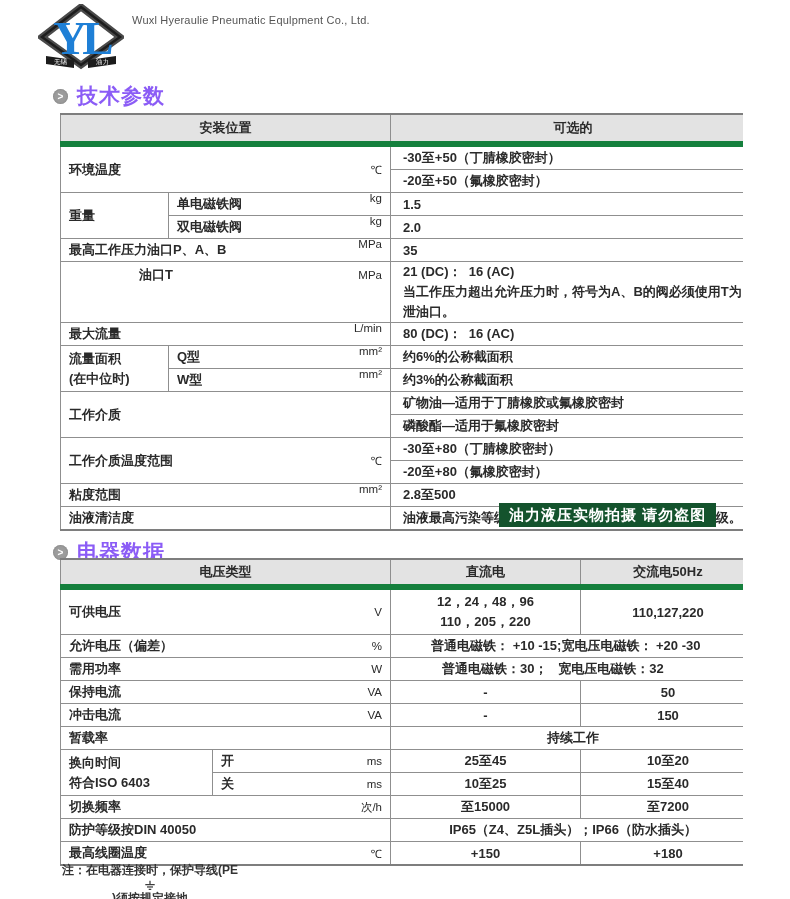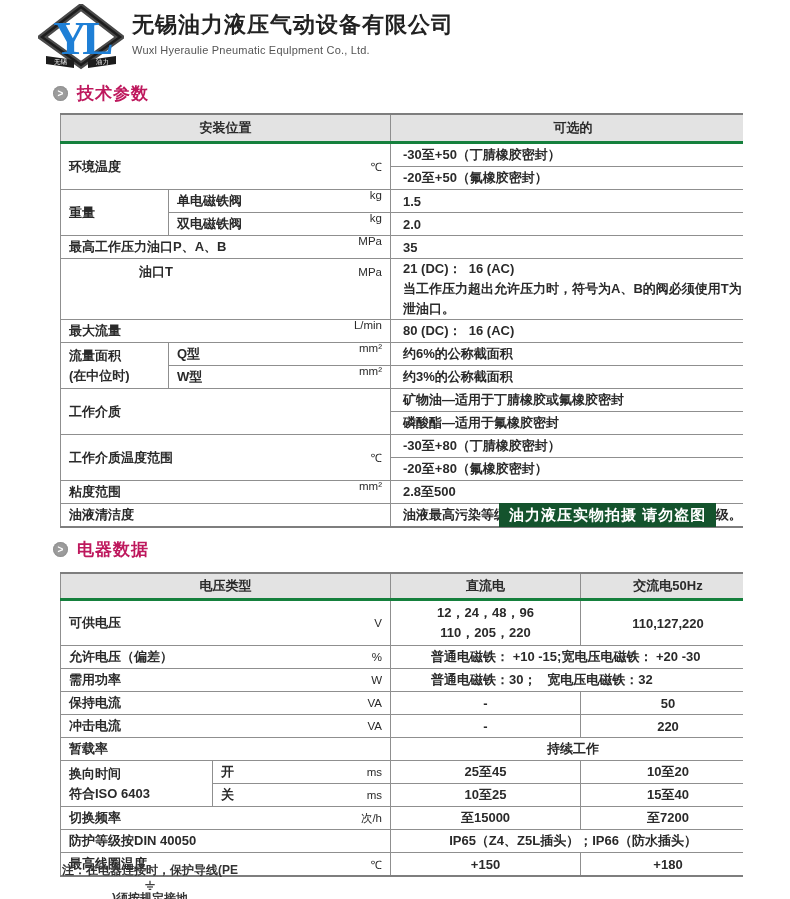--- a/index.html
+++ b/index.html
@@ -11,29 +11,29 @@
   .logo{position:relative;width:86px;height:68px;flex:0 0 auto;}
   .titleblock{margin-left:8px;padding-top:6px;}
   .cn-title{font-size:22px;font-weight:bold;color:#222;letter-spacing:1px;}
   .en-title{font-size:11px;color:#555;margin-top:4px;letter-spacing:.2px;}
 
   
   .sec{position:absolute;left:33px;display:flex;align-items:center;}
   .sec-icon{width:15px;height:15px;border-radius:50%;background:#9c9c9c;color:#fff;
             font-size:10px;font-weight:bold;line-height:15px;text-align:center;
             box-shadow:inset 0 0 2px #777;}
-  .sec-title{margin-left:9px;font-size:17px;font-weight:bold;color:#be185d;letter-spacing:1px;}
+  .sec-title{margin-left:9px;font-size:21px;font-weight:bold;color:#8b5cf6;letter-spacing:1px;}
 
   
   table.t{border-collapse:collapse;table-layout:fixed;width:695px;
           border-top:2px solid #7e7e7e;border-bottom:2px solid #7e7e7e;
           border-left:1px solid #9a9a9a;border-right:1px solid #9a9a9a;
           font-size:13px;font-weight:bold;color:#2a2a2a;}
   table.t th, table.t td{border:1px solid #8f8f8f;overflow:hidden;}
-  table.t th{background:#e3e3e3;font-weight:bold;height:24px;text-align:center;border-bottom:3px solid #15803d;}
+  table.t th{background:#e3e3e3;font-weight:bold;height:24px;text-align:center;border-bottom:6px solid #15803d;}
   table.t2 th{height:22px;}
   table.t td{height:22px;}
   tr.tall td{height:44px;}
   .lc{padding:0 8px;text-align:left;vertical-align:middle;}
   .vc{padding:0 12px;text-align:left;vertical-align:middle;}
   .cc{text-align:center;vertical-align:middle;padding:0 4px;}
   .lu{display:flex;justify-content:space-between;align-items:center;}
   .unit{font-weight:normal;font-size:11.5px;color:#2a2a2a;white-space:nowrap;}
   .lu.t .unit{position:relative;top:-6px;}
   .vtop{vertical-align:top;padding-top:2px;}
@@ -63,21 +63,20 @@
         <path d="M43 3 L82 33 L43 61 L4 33 Z" fill="none" stroke="#4a4a4a" stroke-width="7"></path>
         <path d="M43 3 L82 33 L43 61 L4 33 Z" fill="none" stroke="#1d1d1d" stroke-width="2.5"></path>
         <text x="43" y="50" text-anchor="middle" font-family="Liberation Serif, serif" font-size="47" font-weight="bold" fill="#1e7fd6" letter-spacing="-5">YL</text>
         <polygon points="8,52 36,56 36,64 8,60" fill="#1c1c1c"></polygon>
         <polygon points="50,56 78,52 78,60 50,64" fill="#1c1c1c"></polygon>
         <text x="16" y="60" font-size="6.5" fill="#ffffff">无锡</text>
         <text x="58" y="60" font-size="6.5" fill="#ffffff">油力</text>
       </svg>
     </div>
     <div class="titleblock">
-      <div class="cn-title">无锡油力液压气动设备有限公司</div>
       <div class="en-title">Wuxl Hyeraulie Pneumatic Equlpment Co., Ltd.</div>
     </div>
   </div>
 
   <div class="sec" style="top:82px;">
     <span class="sec-icon">&gt;</span>
     <span class="sec-title">技术参数</span>
   </div>
 
   <table class="t" style="position:absolute;top:113px;left:40px;">
@@ -210,21 +209,21 @@
   </tbody>
     </table>
 
   <div class="watermark">油力液压实物拍摄 请勿盗图</div>
 
   <div class="sec" style="top:538px;">
     <span class="sec-icon">&gt;</span>
     <span class="sec-title">电器数据</span>
   </div>
 
-  <table class="t t2" style="position:absolute;top:572px;left:40px;">
+  <table class="t t2" style="position:absolute;top:558px;left:40px;">
     <colgroup>
         <col style="width:152px">
         <col style="width:118px">
         <col style="width:60px">
         <col style="width:190px">
         <col style="width:175px">
       </colgroup>
     <tbody>
         <tr>
       <th colspan="3">电压类型</th>
@@ -253,41 +252,41 @@
       </td>
       <td colspan="2" class="cc" style="text-align:left;padding-left:40px;">普通电磁铁：&nbsp;+10&nbsp;-15;宽电压电磁铁：&nbsp;+20&nbsp;-30</td>
     </tr>
     <tr>
       <td colspan="3" class="lc">
         <div class="lu">
               <span>需用功率</span>
               <span class="unit">W</span>
             </div>
       </td>
-      <td colspan="2" class="cc" style="text-align:left;padding-left:40px;">普通电磁铁：30；&nbsp;&nbsp;&nbsp;宽电压电磁铁：32</td>
+      <td colspan="2" class="cc" style="text-align:left;padding-left:51px;">普通电磁铁：30；&nbsp;&nbsp;&nbsp;宽电压电磁铁：32</td>
     </tr>
     <tr>
       <td colspan="3" class="lc">
         <div class="lu">
               <span>保持电流</span>
               <span class="unit">VA</span>
             </div>
       </td>
       <td class="cc">-</td>
       <td class="cc">50</td>
     </tr>
     <tr>
       <td colspan="3" class="lc">
         <div class="lu">
               <span>冲击电流</span>
               <span class="unit">VA</span>
             </div>
       </td>
       <td class="cc">-</td>
-      <td class="cc">220</td>
+      <td class="cc">150</td>
     </tr>
     <tr>
       <td colspan="3" class="lc">暂载率</td>
       <td colspan="2" class="cc">持续工作</td>
     </tr>
     <tr>
       <td rowspan="2" class="lc twoline">
         <div class="ln">换向时间</div>
         <div class="ln">符合ISO 6403</div>
       </td>

